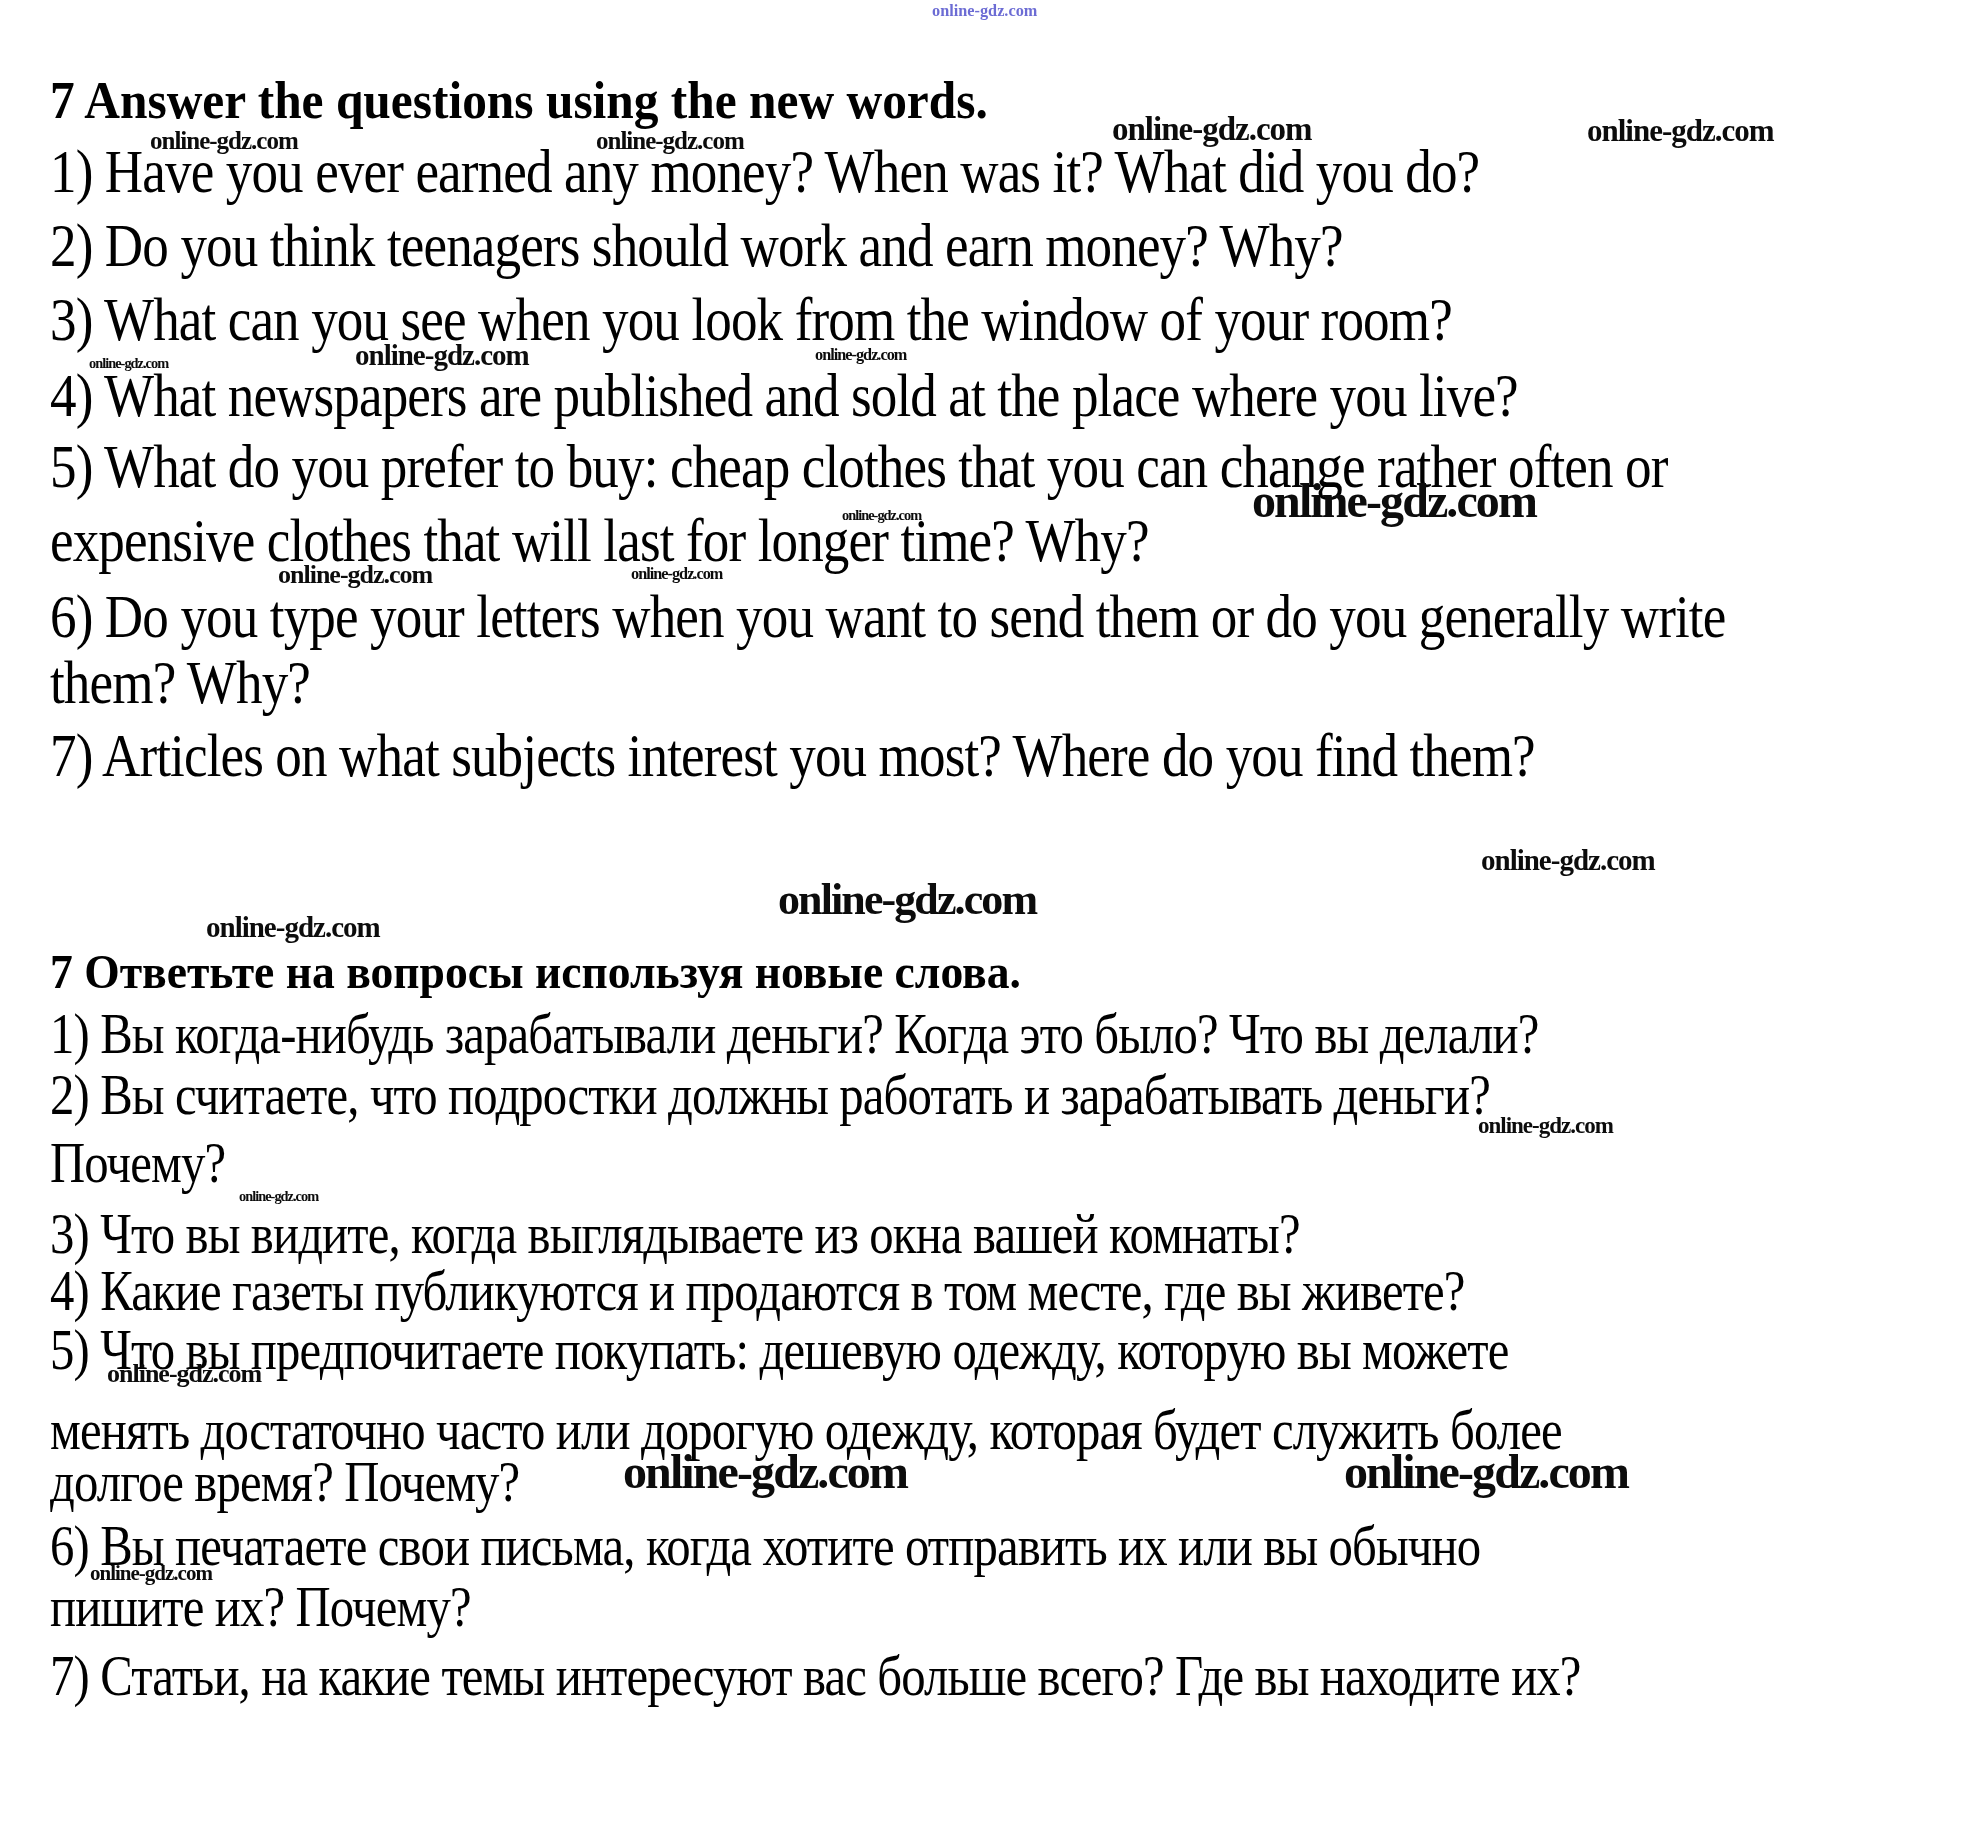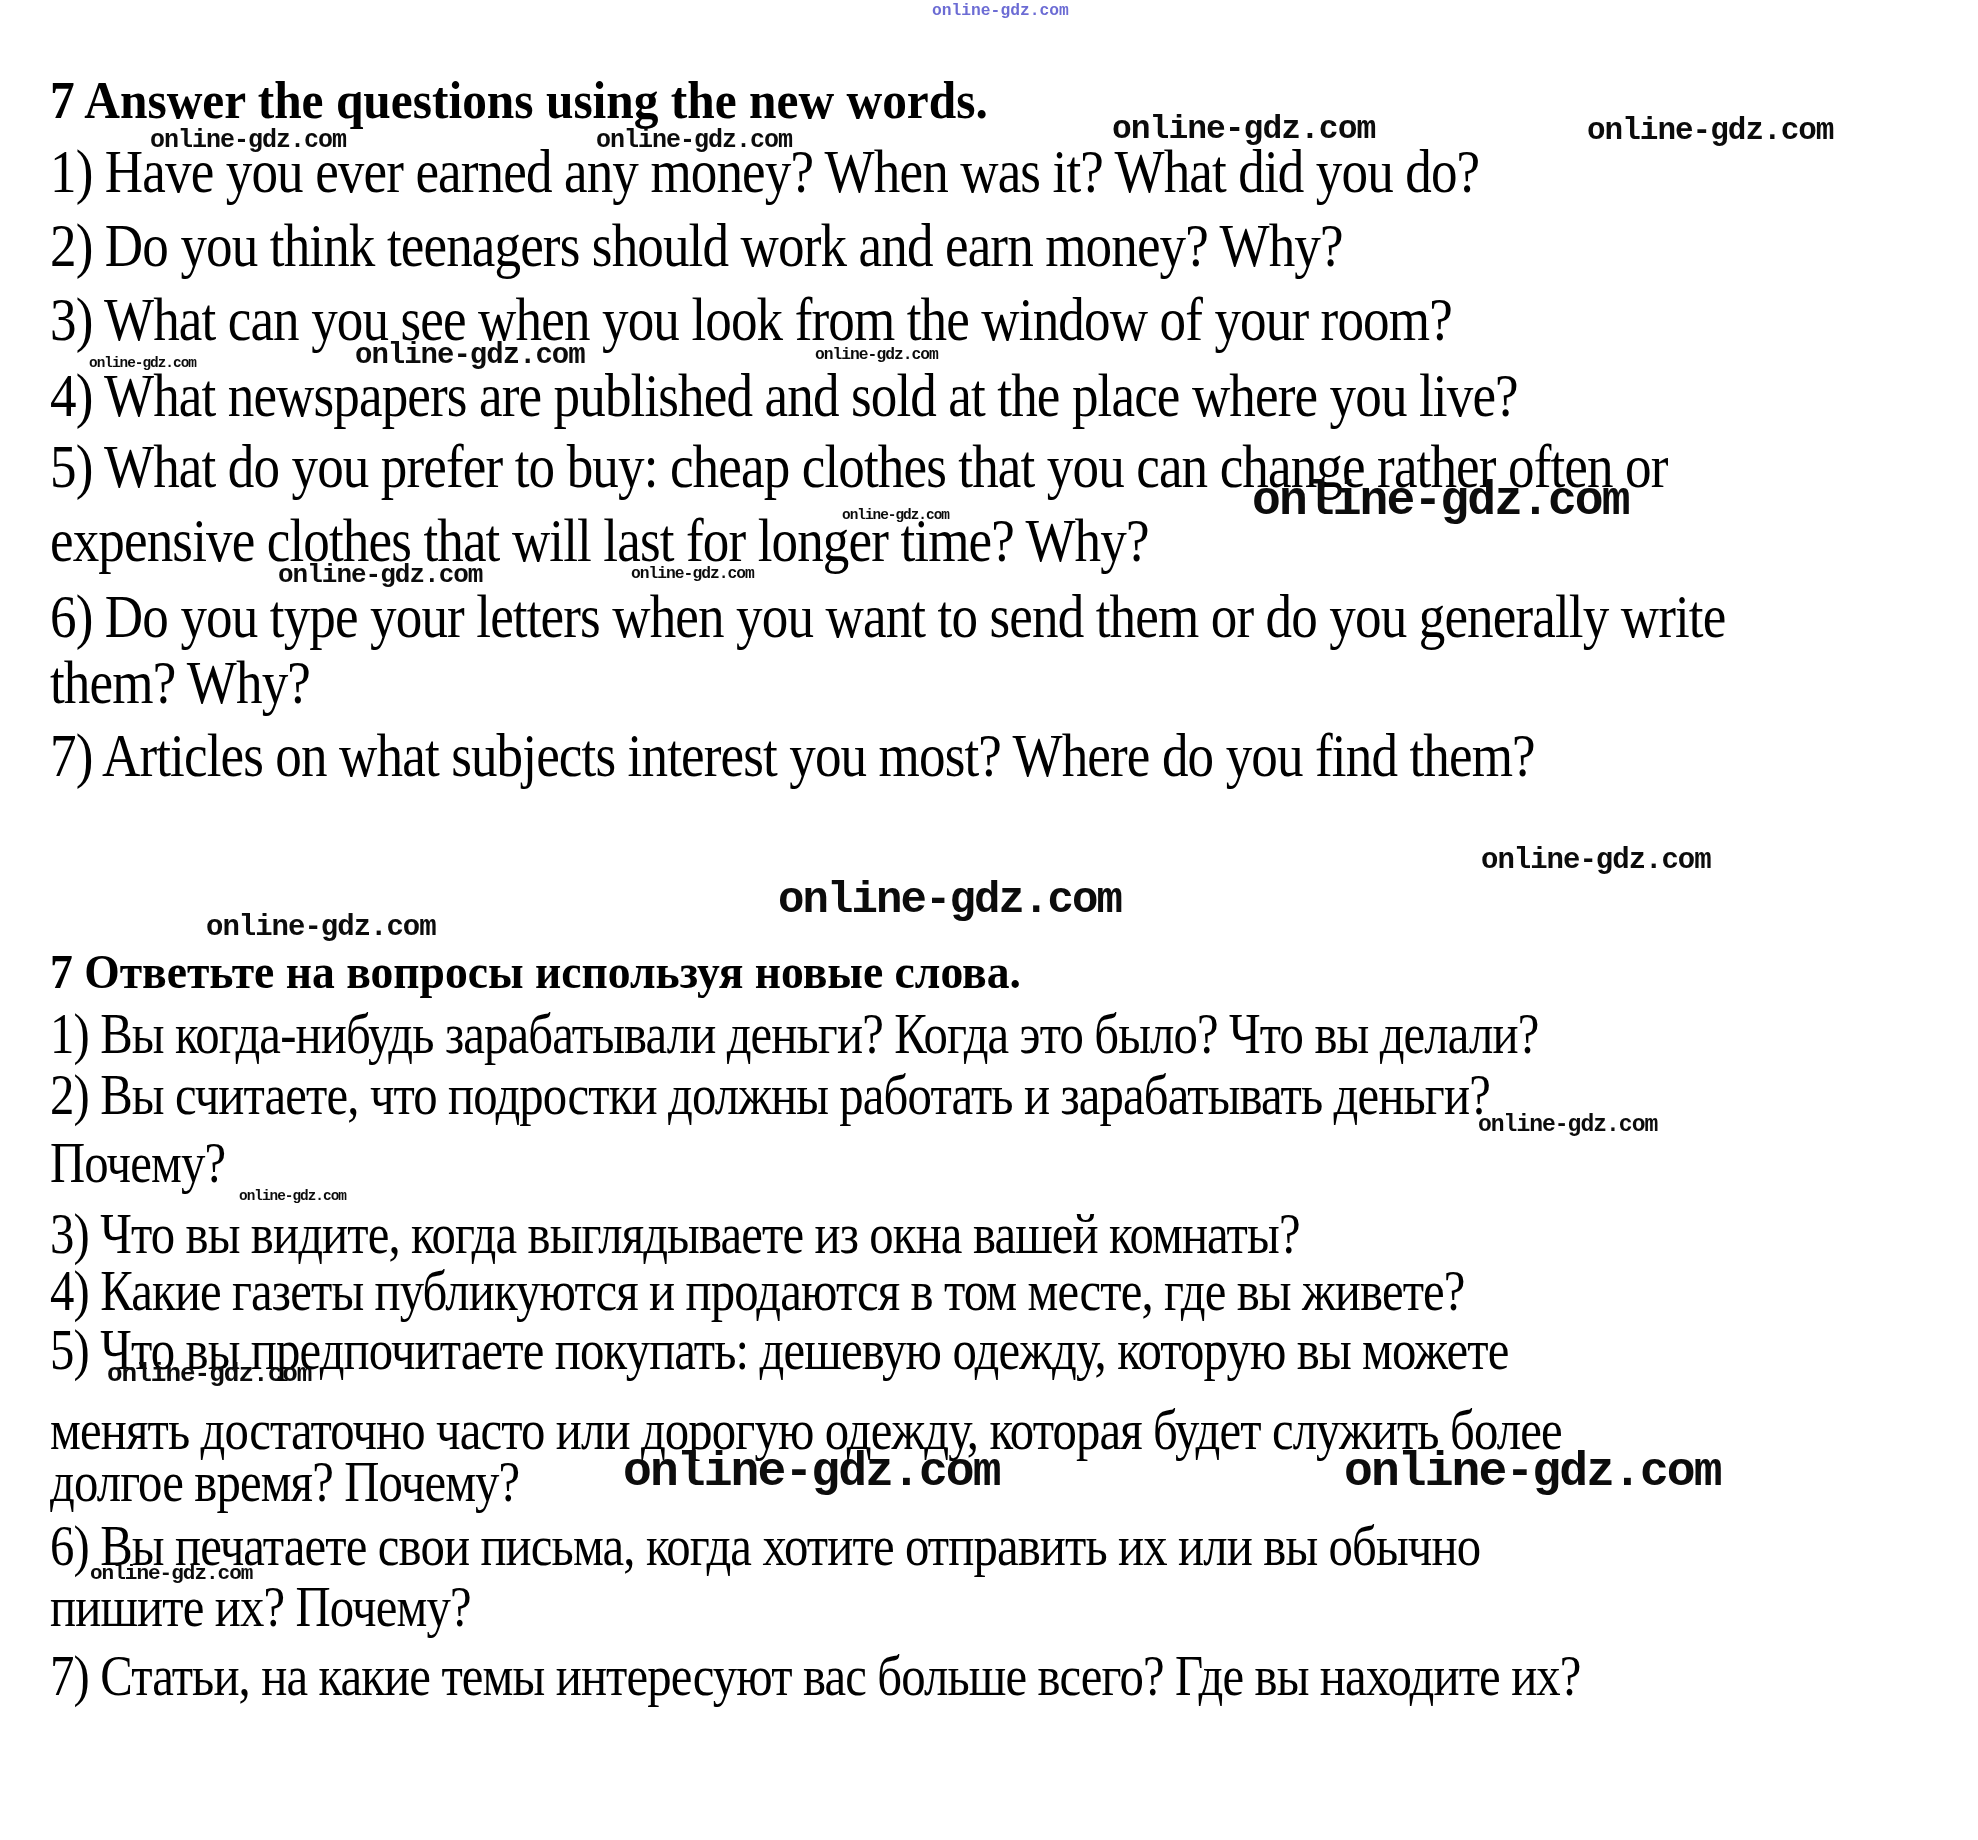--- a/index.html
+++ b/index.html
@@ -26,21 +26,21 @@
   .line.ru { font-size: 56px; }
   .line.heading {
     font-weight: bold;
     font-size: 52px;
     letter-spacing: 0;
     transform: scaleX(0.95);
   }
   .line.heading.ru { font-size: 48px; }
   .wm {
     position: absolute;
-    font-family: Liberation Mono, monospace;
+    font-family: Liberation Serif, serif;
     font-weight: bold;
     line-height: 1;
     white-space: nowrap;
     letter-spacing: -1px;
     color: #0c0c0c;
   }
   .wm.big { letter-spacing: -1.9px; }
   .wm.blue {
     color: #5353cd;
     font-weight: bold;

